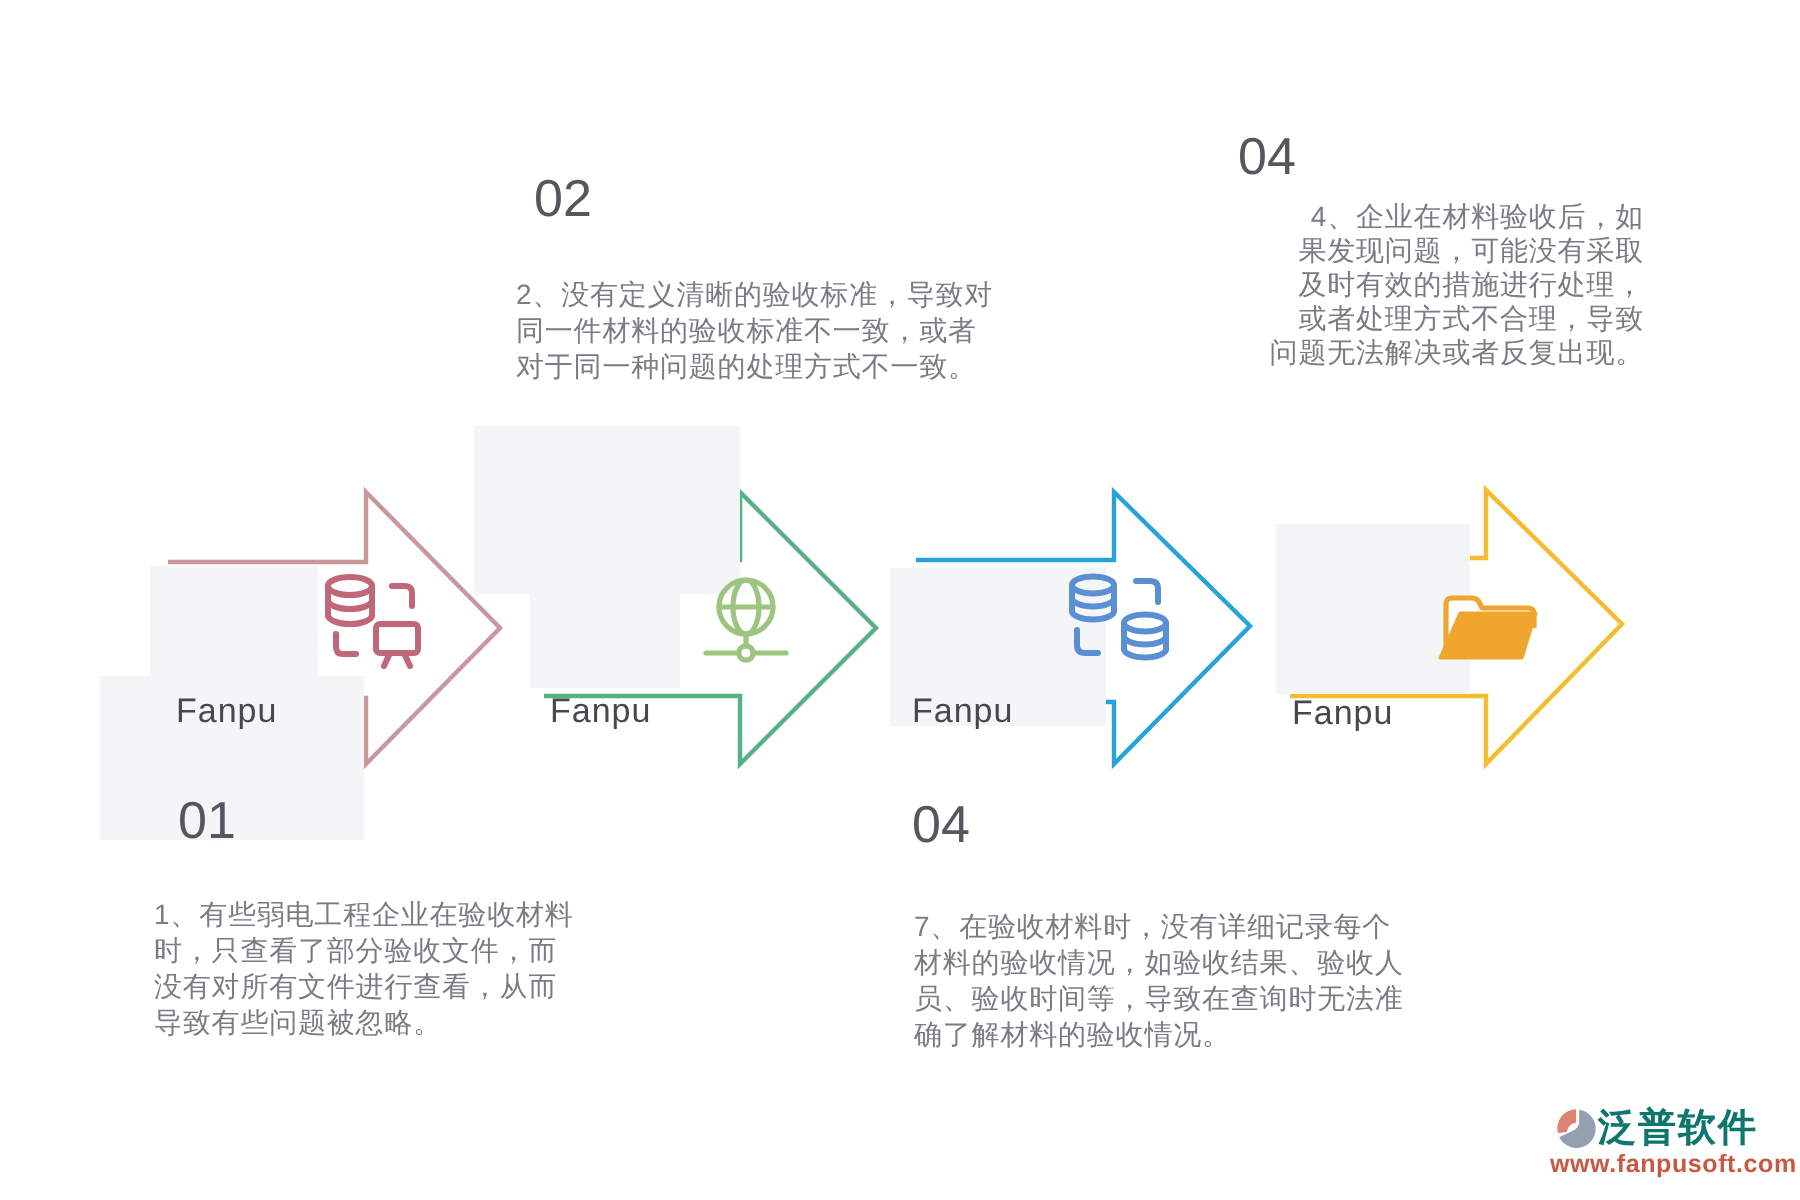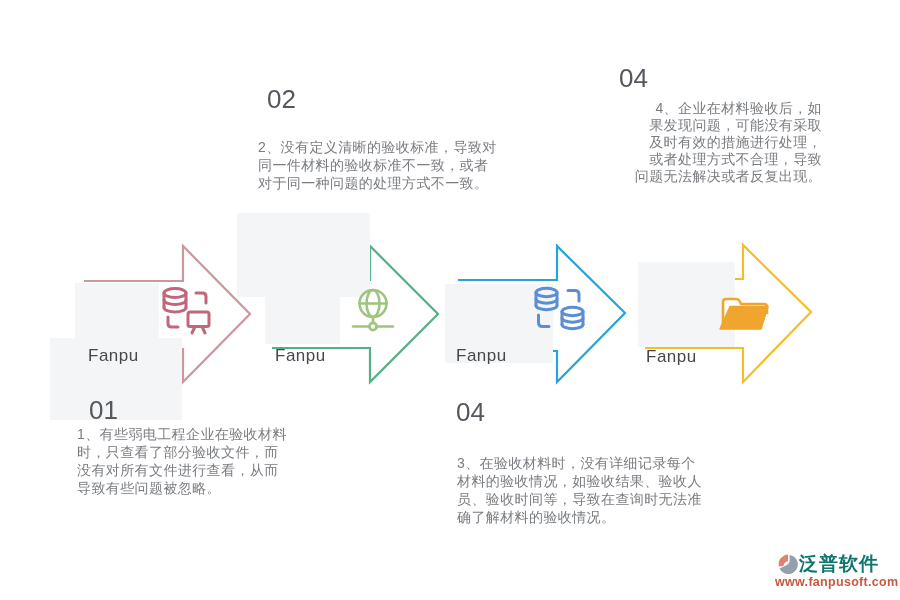--- a/index.html
+++ b/index.html
@@ -103,28 +103,28 @@
   <svg class="icon" style="left:716px;top:290px;" width="58" height="46" viewBox="0 0 58 46">
     <path d="M7 37 V12 q0 -3 3 -3 h10 q2.5 0 3.5 2 l1.5 3 H48 q3 0 3 3 v7" fill="#ffffff" stroke="#f0a52e" stroke-width="2.6" stroke-linejoin="round"></path>
     <path d="M14 16.5 H52 L45 39 H4 Z" fill="#f0a52e" stroke="#f0a52e" stroke-width="1.5" stroke-linejoin="round"></path>
   </svg>
 
   <div class="stepnum" style="left:77px;top:396px;margin-left:12px;">01</div>
   <div class="stepnum" style="left:267px;top:85px;">02</div>
   <div class="stepnum" style="left:456px;top:398px;">04</div>
   <div class="stepnum" style="left:619px;top:44px;margin-top:20px;">04</div>
 
-  <div class="desc" style="left:77px;top:425px;width:240px;">1、有些弱电工程企业在验收材料
+  <div class="desc" style="left:77px;top:448px;width:240px;">1、有些弱电工程企业在验收材料
 时，只查看了部分验收文件，而
 没有对所有文件进行查看，从而
 导致有些问题被忽略。</div>
   <div class="desc" style="left:258px;top:138px;width:262px;">2、没有定义清晰的验收标准，导致对
 同一件材料的验收标准不一致，或者
 对于同一种问题的处理方式不一致。</div>
-  <div class="desc" style="left:457px;top:454px;width:262px;">3、在验收材料时，没有详细记录每个
+  <div class="desc" style="left:457px;top:454px;width:262px;">7、在验收材料时，没有详细记录每个
 材料的验收情况，如验收结果、验收人
 员、验收时间等，导致在查询时无法准
 确了解材料的验收情况。</div>
   <div class="desc tight" style="left:622px;top:100px;width:200px;text-align:right;">4、企业在材料验收后，如
 果发现问题，可能没有采取
 及时有效的措施进行处理，
 或者处理方式不合理，导致
 问题无法解决或者反复出现。</div>
 
   <svg class="wm-logo" width="22" height="22" viewBox="0 0 22 22">

